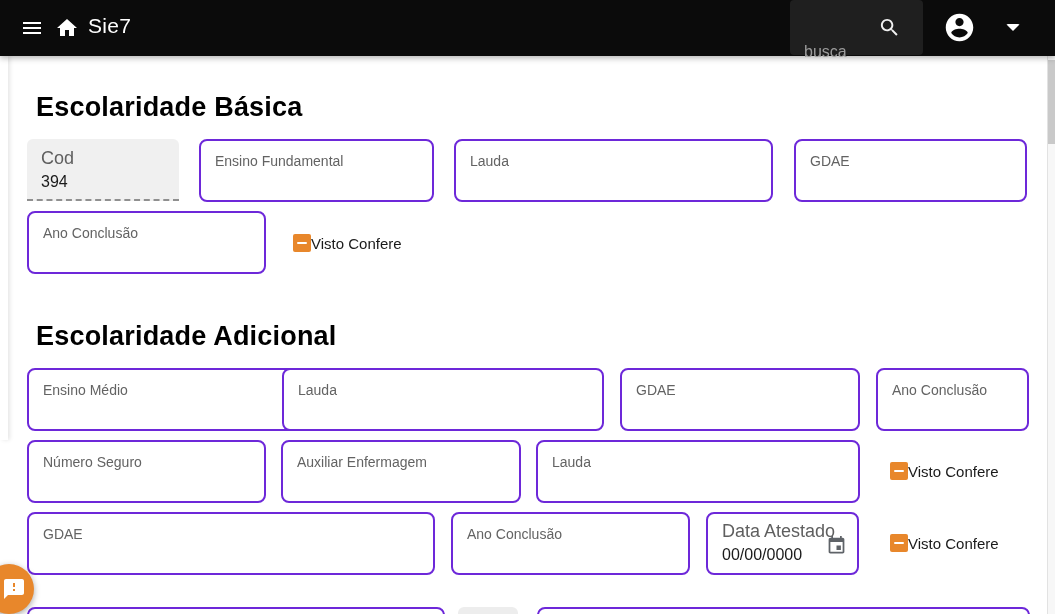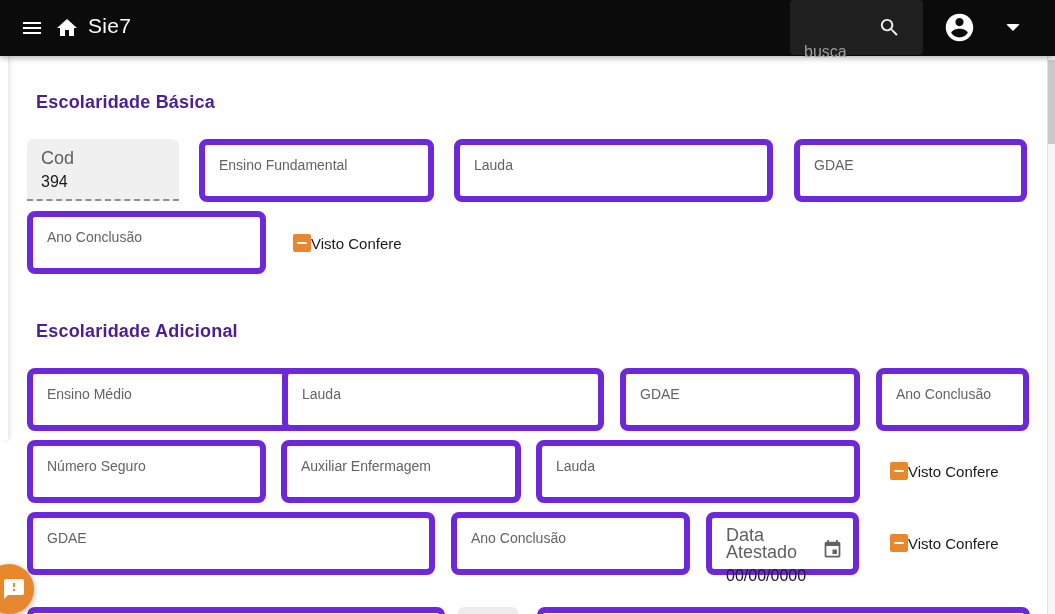--- a/index.html
+++ b/index.html
@@ -48,27 +48,27 @@
     position:absolute; left:1047px; top:56px; width:8px; height:558px;
     background:#f7f7f7; border-left:1px solid #e2e2e2; z-index:15;
   }
   .scrollbar-thumb {
     position:absolute; left:1048px; top:60px; width:7px; height:84px;
     background:#c9c9c9; z-index:16; cursor:pointer;
   }
 
   
   .section-title {
-    position:absolute; left:36px; font-size:18px; font-weight:700;
-    color:#4c1d95; letter-spacing:0.2px;
+    position:absolute; left:36px; font-size:27px; font-weight:700;
+    color:#000000; letter-spacing:0.2px;
   }
 
   .fld {
     position:absolute; height:63px; background:#fff;
-    border:6px solid #6d28d9; border-radius:8px; padding:12px 14px; cursor:text;
+    border:2px solid #6d28d9; border-radius:8px; padding:12px 14px; cursor:text;
   }
   .fld-label { display:block; font-size:14px; color:#636363; line-height:17px; }
   .fld-label.sm { font-size:18px; color:#5f5f5f; }
   .fld-value { display:block; font-size:16px; color:#1b1b1b; margin-top:6px; }
 
   .fld-filled {
     position:absolute; height:62px; background:#f0f0f0;
     border:none; border-bottom:2px dashed #8f8f8f;
     border-radius:6px 6px 0 0; padding:11px 14px; cursor:text;
   }

